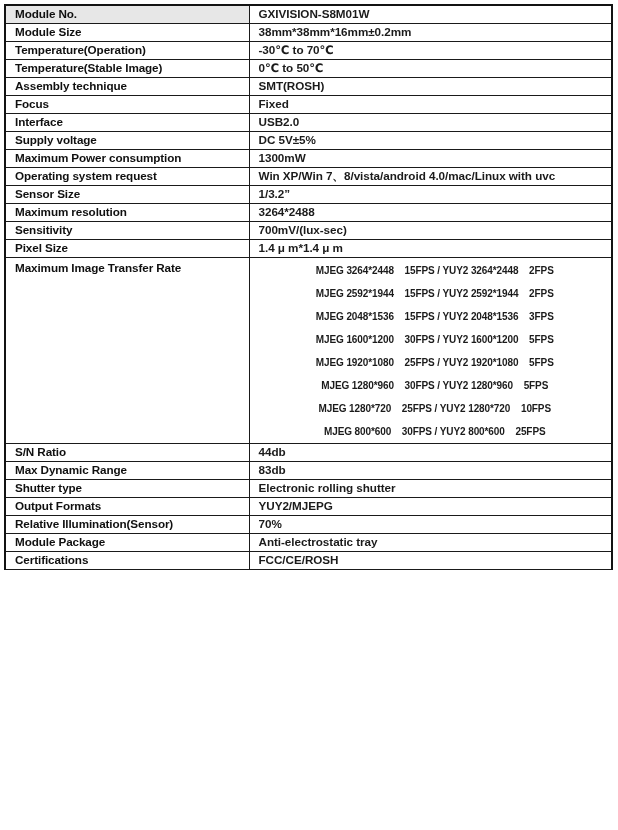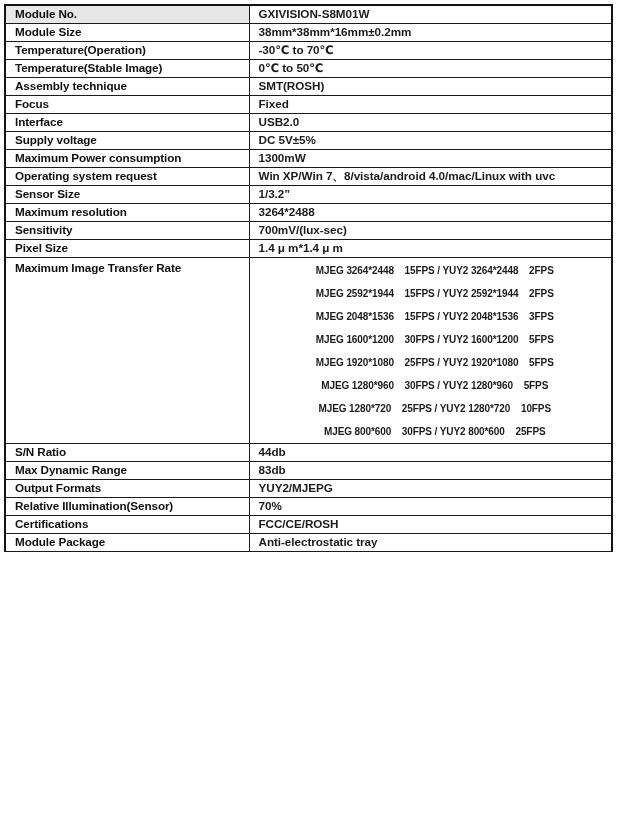--- a/index.html
+++ b/index.html
@@ -180,30 +180,34 @@
         </tr>
         <tr class="row">
           <td class="cell-label">S/N Ratio</td>
           <td class="cell-value">44db</td>
         </tr>
         <tr class="row">
           <td class="cell-label">Max Dynamic Range</td>
           <td class="cell-value">83db</td>
         </tr>
         <tr class="row">
+          <td class="cell-label">Shutter type</td>
+          <td class="cell-value">Electronic rolling shutter</td>
+        </tr>
+        <tr class="row">
           <td class="cell-label">Output Formats</td>
           <td class="cell-value">YUY2/MJEPG</td>
         </tr>
         <tr class="row">
           <td class="cell-label">Relative Illumination(Sensor)</td>
           <td class="cell-value">70%</td>
         </tr>
         <tr class="row">
+          <td class="cell-label">Module Package</td>
+          <td class="cell-value">Anti-electrostatic tray</td>
+        </tr>
+        <tr class="row">
           <td class="cell-label">Certifications</td>
           <td class="cell-value">FCC/CE/ROSH</td>
-        </tr>
-        <tr class="row">
-          <td class="cell-label">Module Package</td>
-          <td class="cell-value">Anti-electrostatic tray</td>
         </tr>
       </tbody>
   </table>
 </div>
 
 </body></html>

